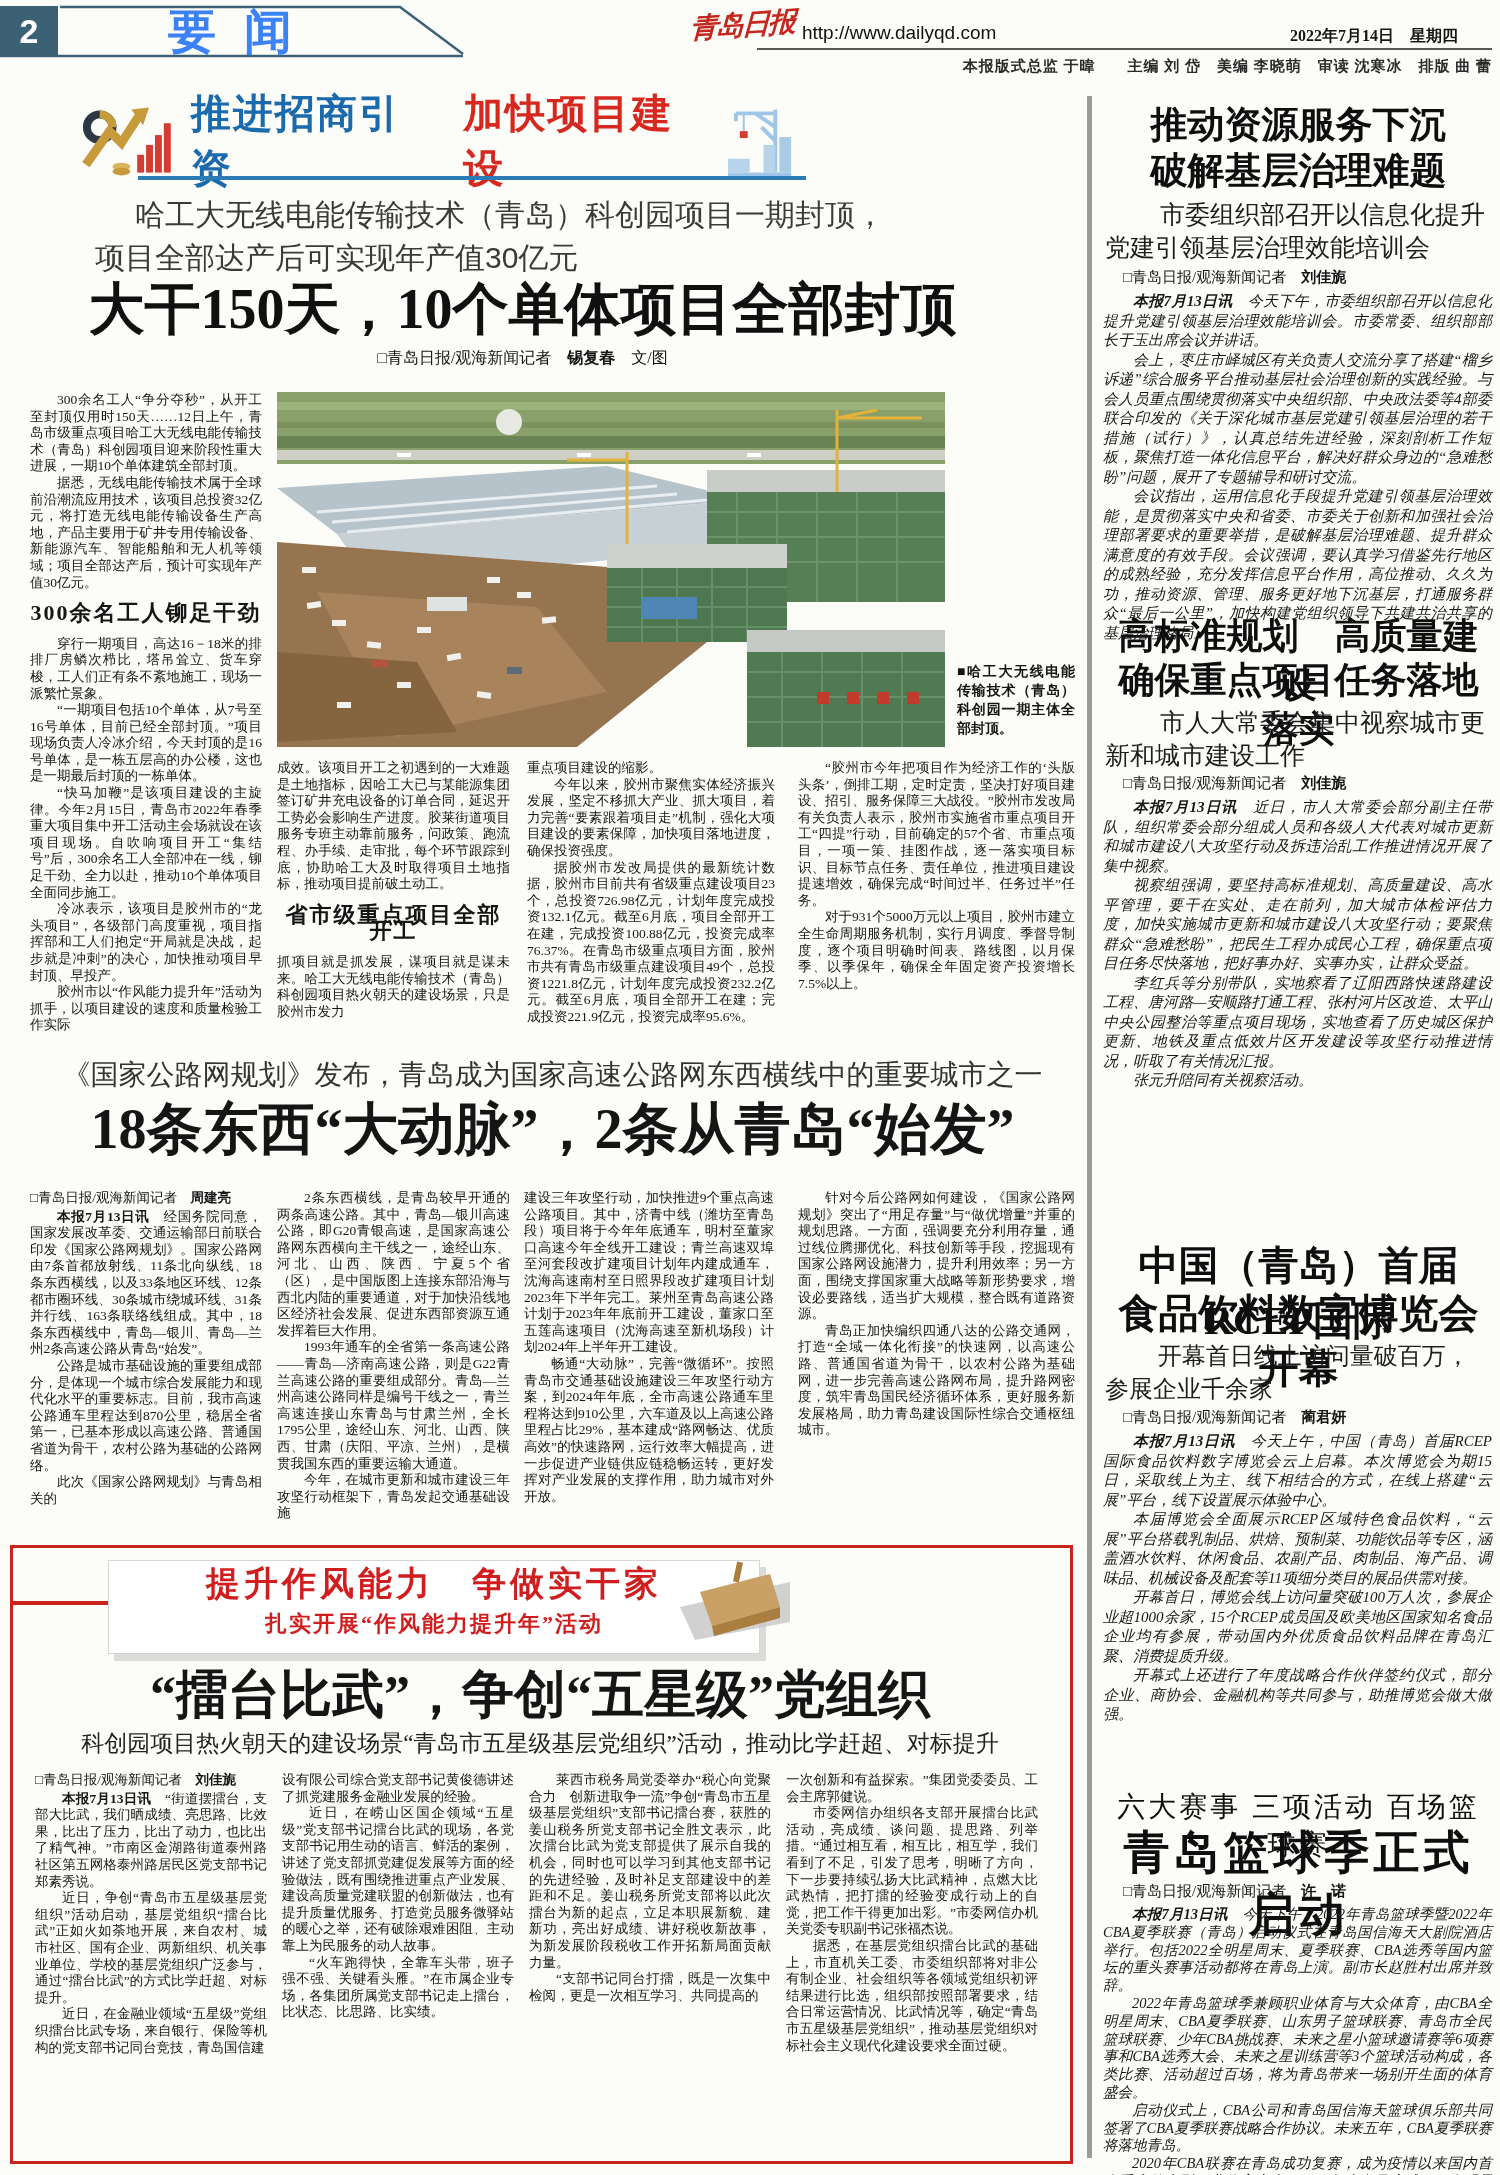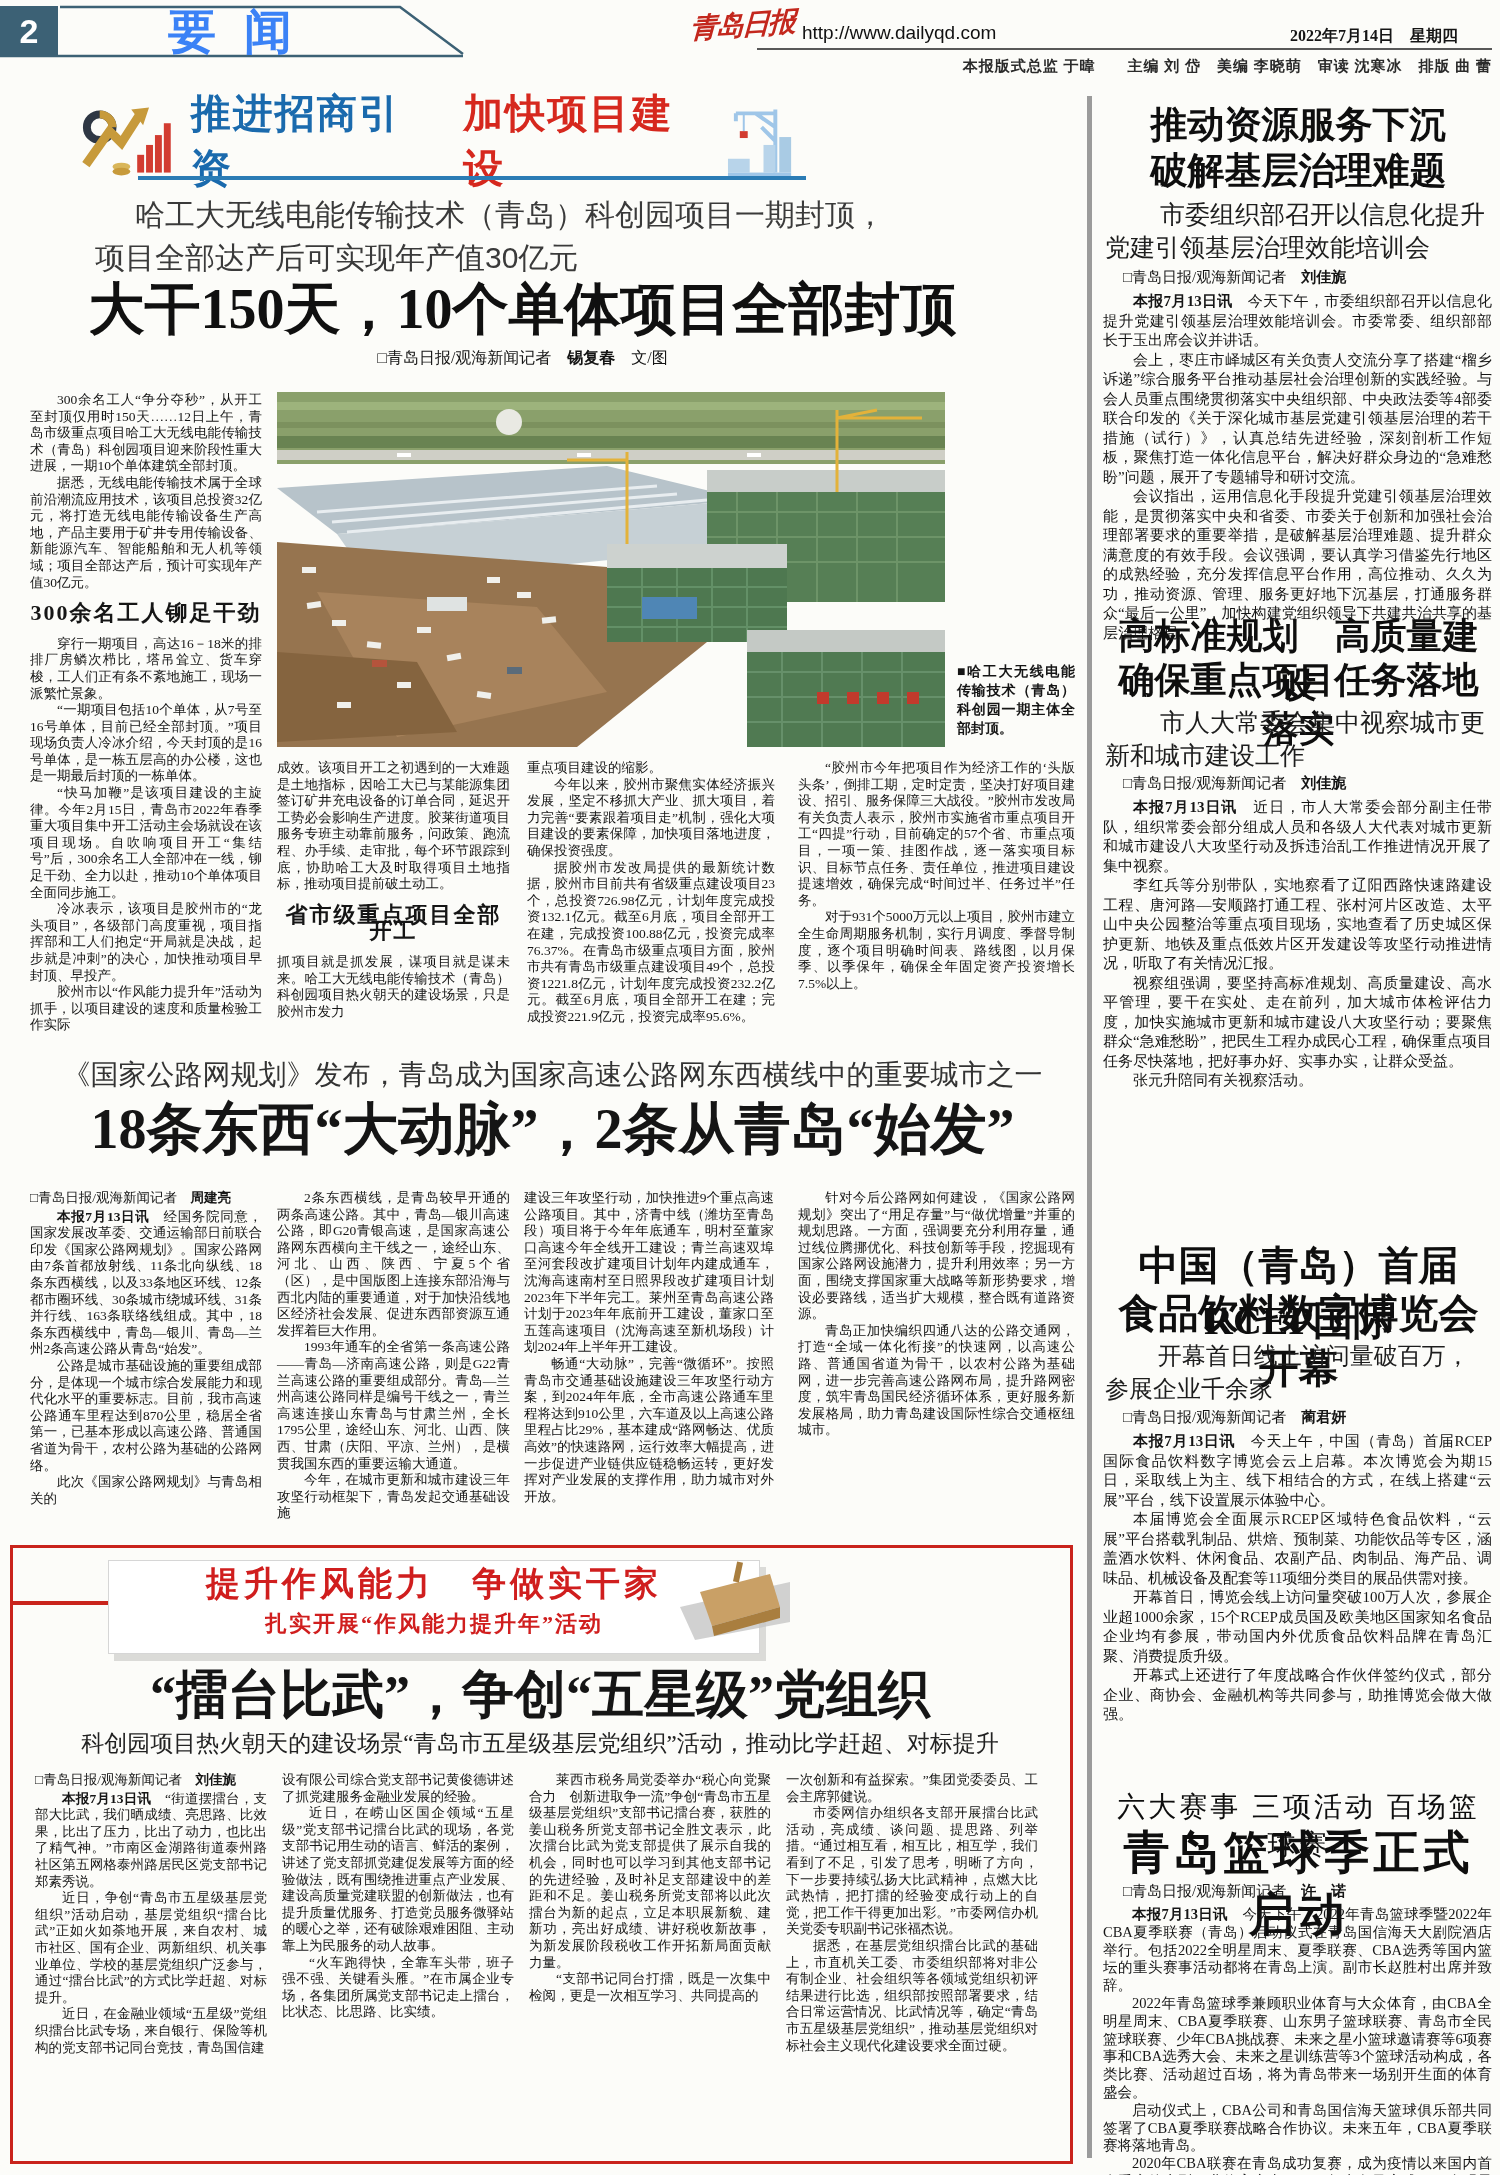--- a/index.html
+++ b/index.html
@@ -69,21 +69,21 @@
   #party-col2{left:282px;top:1772px;width:232px;}
   #party-col3{left:529px;top:1772px;width:242px;}
   #party-col4{left:786px;top:1772px;width:252px;}
 
   
   #vrule{left:1087px;top:96px;width:5px;height:2062px;background:#9b9b9b;}
   .s-head{position:absolute;left:1105px;width:387px;text-align:center;font-weight:bold;color:#0e0e0e;}
   .s-deck{position:absolute;left:1105px;width:387px;font-size:25px;line-height:33px;color:#1d1d1d;text-indent:2.2em;}
   .s-byl{position:absolute;left:1105px;width:387px;font-size:15px;text-indent:1.2em;}
   .s-body{position:absolute;left:1103px;width:389px;text-align:justify;font-size:15px;line-height:19.5px;}
-  .s-body p{margin:0;text-indent:2em;}
+  .s-body p{margin:0;text-indent:2em;font-style:italic;}
   #s1-h1{top:100px;font-size:37px;} #s1-h2{top:146px;font-size:37px;}
   #s1-deck{top:198px;} #s1-byline{top:268px;} #s1-body{top:292px;}
   #s2-h1{top:612px;font-size:36px;} #s2-h2{top:656px;font-size:36px;}
   #s2-deck{top:706px;} #s2-byline{top:774px;} #s2-body{top:798px;}
   #s3-h1{top:1238px;font-size:40px;} #s3-h2{top:1286px;font-size:40px;}
   #s3-deck{top:1340px;font-size:24px;} #s3-byline{top:1408px;} #s3-body{top:1432px;}
   #s4-kicker{top:1788px;font-size:28px;font-weight:500;font-family:"Liberation Sans","DejaVu Sans",sans-serif;letter-spacing:3px;}
   #s4-headline{top:1822px;font-size:46px;letter-spacing:4px;}
   #s4-byline{top:1882px;} #s4-body{top:1906px;font-size:14.5px;line-height:17.8px;}
 </style>
@@ -312,22 +312,22 @@
       <p>会上，枣庄市峄城区有关负责人交流分享了搭建“榴乡诉递”综合服务平台推动基层社会治理创新的实践经验。与会人员重点围绕贯彻落实中央组织部、中央政法委等4部委联合印发的《关于深化城市基层党建引领基层治理的若干措施（试行）》，认真总结先进经验，深刻剖析工作短板，聚焦打造一体化信息平台，解决好群众身边的“急难愁盼”问题，展开了专题辅导和研讨交流。</p>
       <p>会议指出，运用信息化手段提升党建引领基层治理效能，是贯彻落实中央和省委、市委关于创新和加强社会治理部署要求的重要举措，是破解基层治理难题、提升群众满意度的有效手段。会议强调，要认真学习借鉴先行地区的成熟经验，充分发挥信息平台作用，高位推动、久久为功，推动资源、管理、服务更好地下沉基层，打通服务群众“最后一公里”，加快构建党组织领导下共建共治共享的基层治理格局。</p>
     </div>
 
   <div id="s2-h1" class="s-head">高标准规划　高质量建设</div>
   <div id="s2-h2" class="s-head">确保重点项目任务落地落实</div>
   <div id="s2-deck" class="s-deck">市人大常委会集中视察城市更新和城市建设工作</div>
   <p id="s2-byline" class="s-byl" style="margin:0"><span>□青岛日报/观海新闻记者</span>　<b>刘佳旎</b></p>
   <div id="s2-body" class="s-body">
       <p><b>本报7月13日讯</b>　近日，市人大常委会部分副主任带队，组织常委会部分组成人员和各级人大代表对城市更新和城市建设八大攻坚行动及拆违治乱工作推进情况开展了集中视察。</p>
+      <p>视察组强调，要坚持高标准规划、高质量建设、高水平管理，要干在实处、走在前列，加大城市体检评估力度，加快实施城市更新和城市建设八大攻坚行动；要聚焦群众“急难愁盼”，把民生工程办成民心工程，确保重点项目任务尽快落地，把好事办好、实事办实，让群众受益。</p>
       <p>李红兵等分别带队，实地察看了辽阳西路快速路建设工程、唐河路—安顺路打通工程、张村河片区改造、太平山中央公园整治等重点项目现场，实地查看了历史城区保护更新、地铁及重点低效片区开发建设等攻坚行动推进情况，听取了有关情况汇报。</p>
-      <p>视察组强调，要坚持高标准规划、高质量建设、高水平管理，要干在实处、走在前列，加大城市体检评估力度，加快实施城市更新和城市建设八大攻坚行动；要聚焦群众“急难愁盼”，把民生工程办成民心工程，确保重点项目任务尽快落地，把好事办好、实事办实，让群众受益。</p>
       <p>张元升陪同有关视察活动。</p>
     </div>
 
   <div id="s3-h1" class="s-head">中国（青岛）首届RCEP国际</div>
   <div id="s3-h2" class="s-head">食品饮料数字博览会开幕</div>
   <div id="s3-deck" class="s-deck">开幕首日线上访问量破百万，参展企业千余家</div>
   <p id="s3-byline" class="s-byl" style="margin:0"><span>□青岛日报/观海新闻记者</span>　<b>蔺君妍</b></p>
   <div id="s3-body" class="s-body">
       <p><b>本报7月13日讯</b>　今天上午，中国（青岛）首届RCEP国际食品饮料数字博览会云上启幕。本次博览会为期15日，采取线上为主、线下相结合的方式，在线上搭建“云展”平台，线下设置展示体验中心。</p>
       <p>本届博览会全面展示RCEP区域特色食品饮料，“云展”平台搭载乳制品、烘焙、预制菜、功能饮品等专区，涵盖酒水饮料、休闲食品、农副产品、肉制品、海产品、调味品、机械设备及配套等11项细分类目的展品供需对接。</p>

